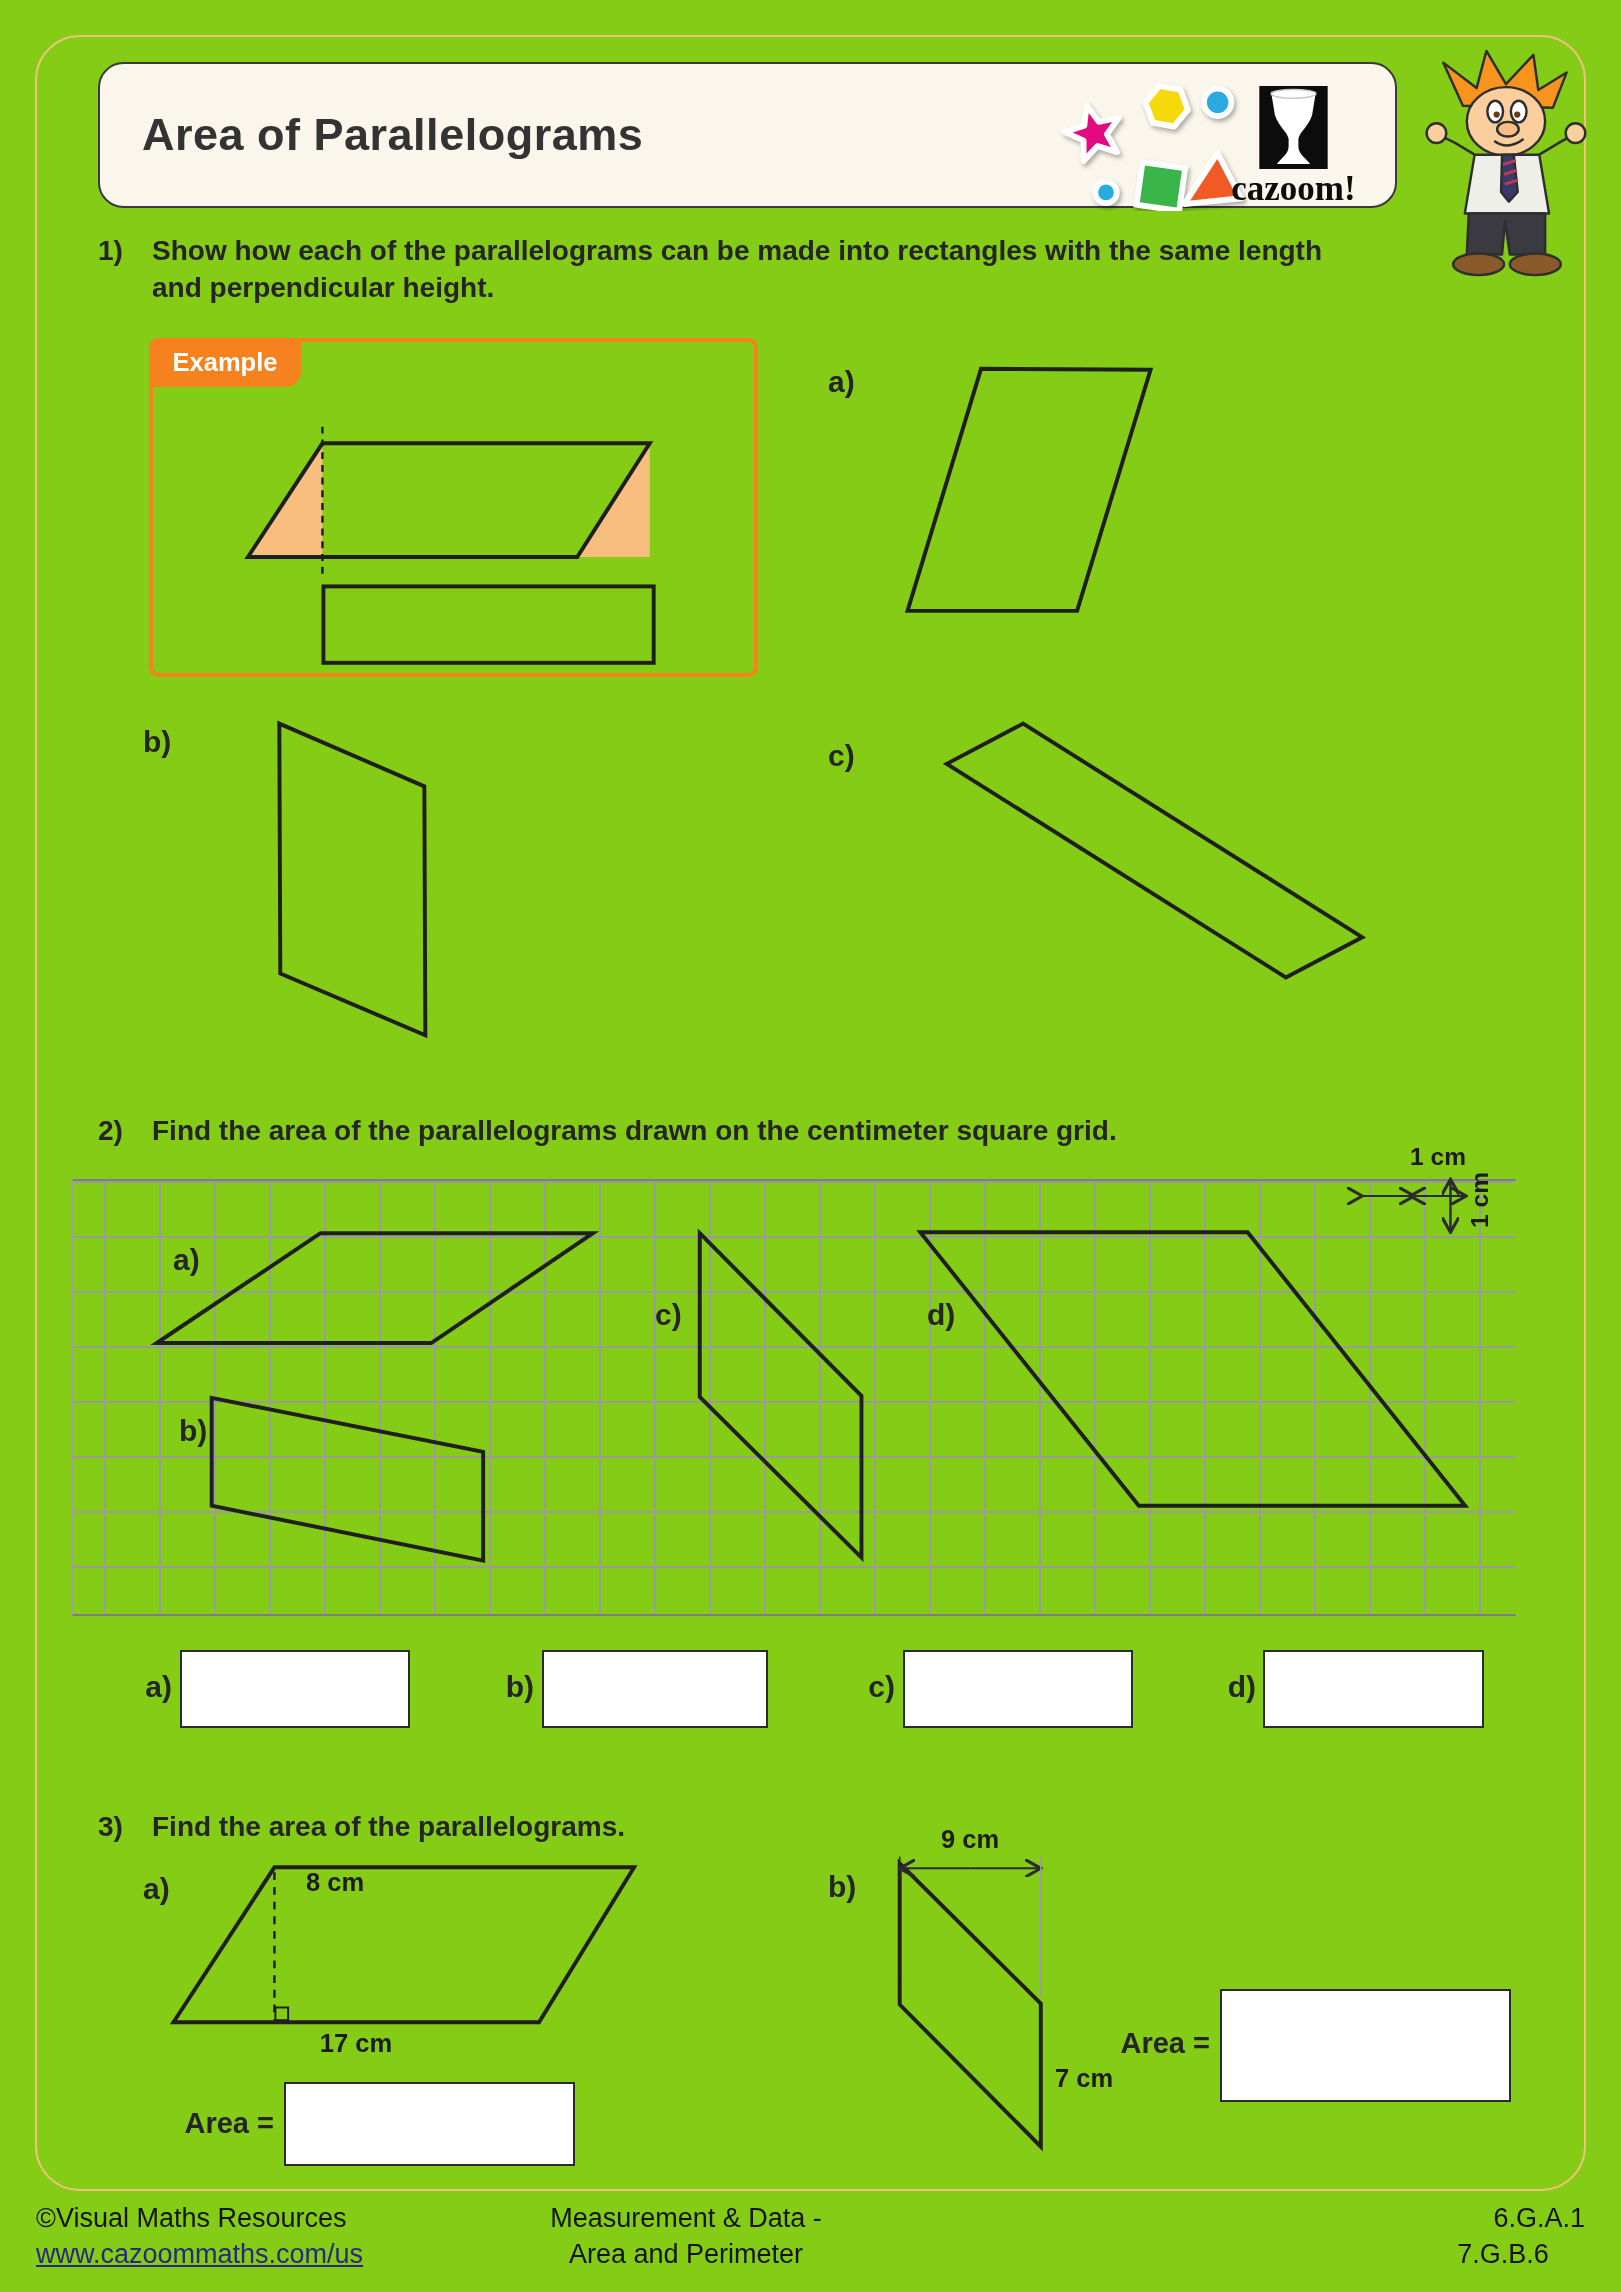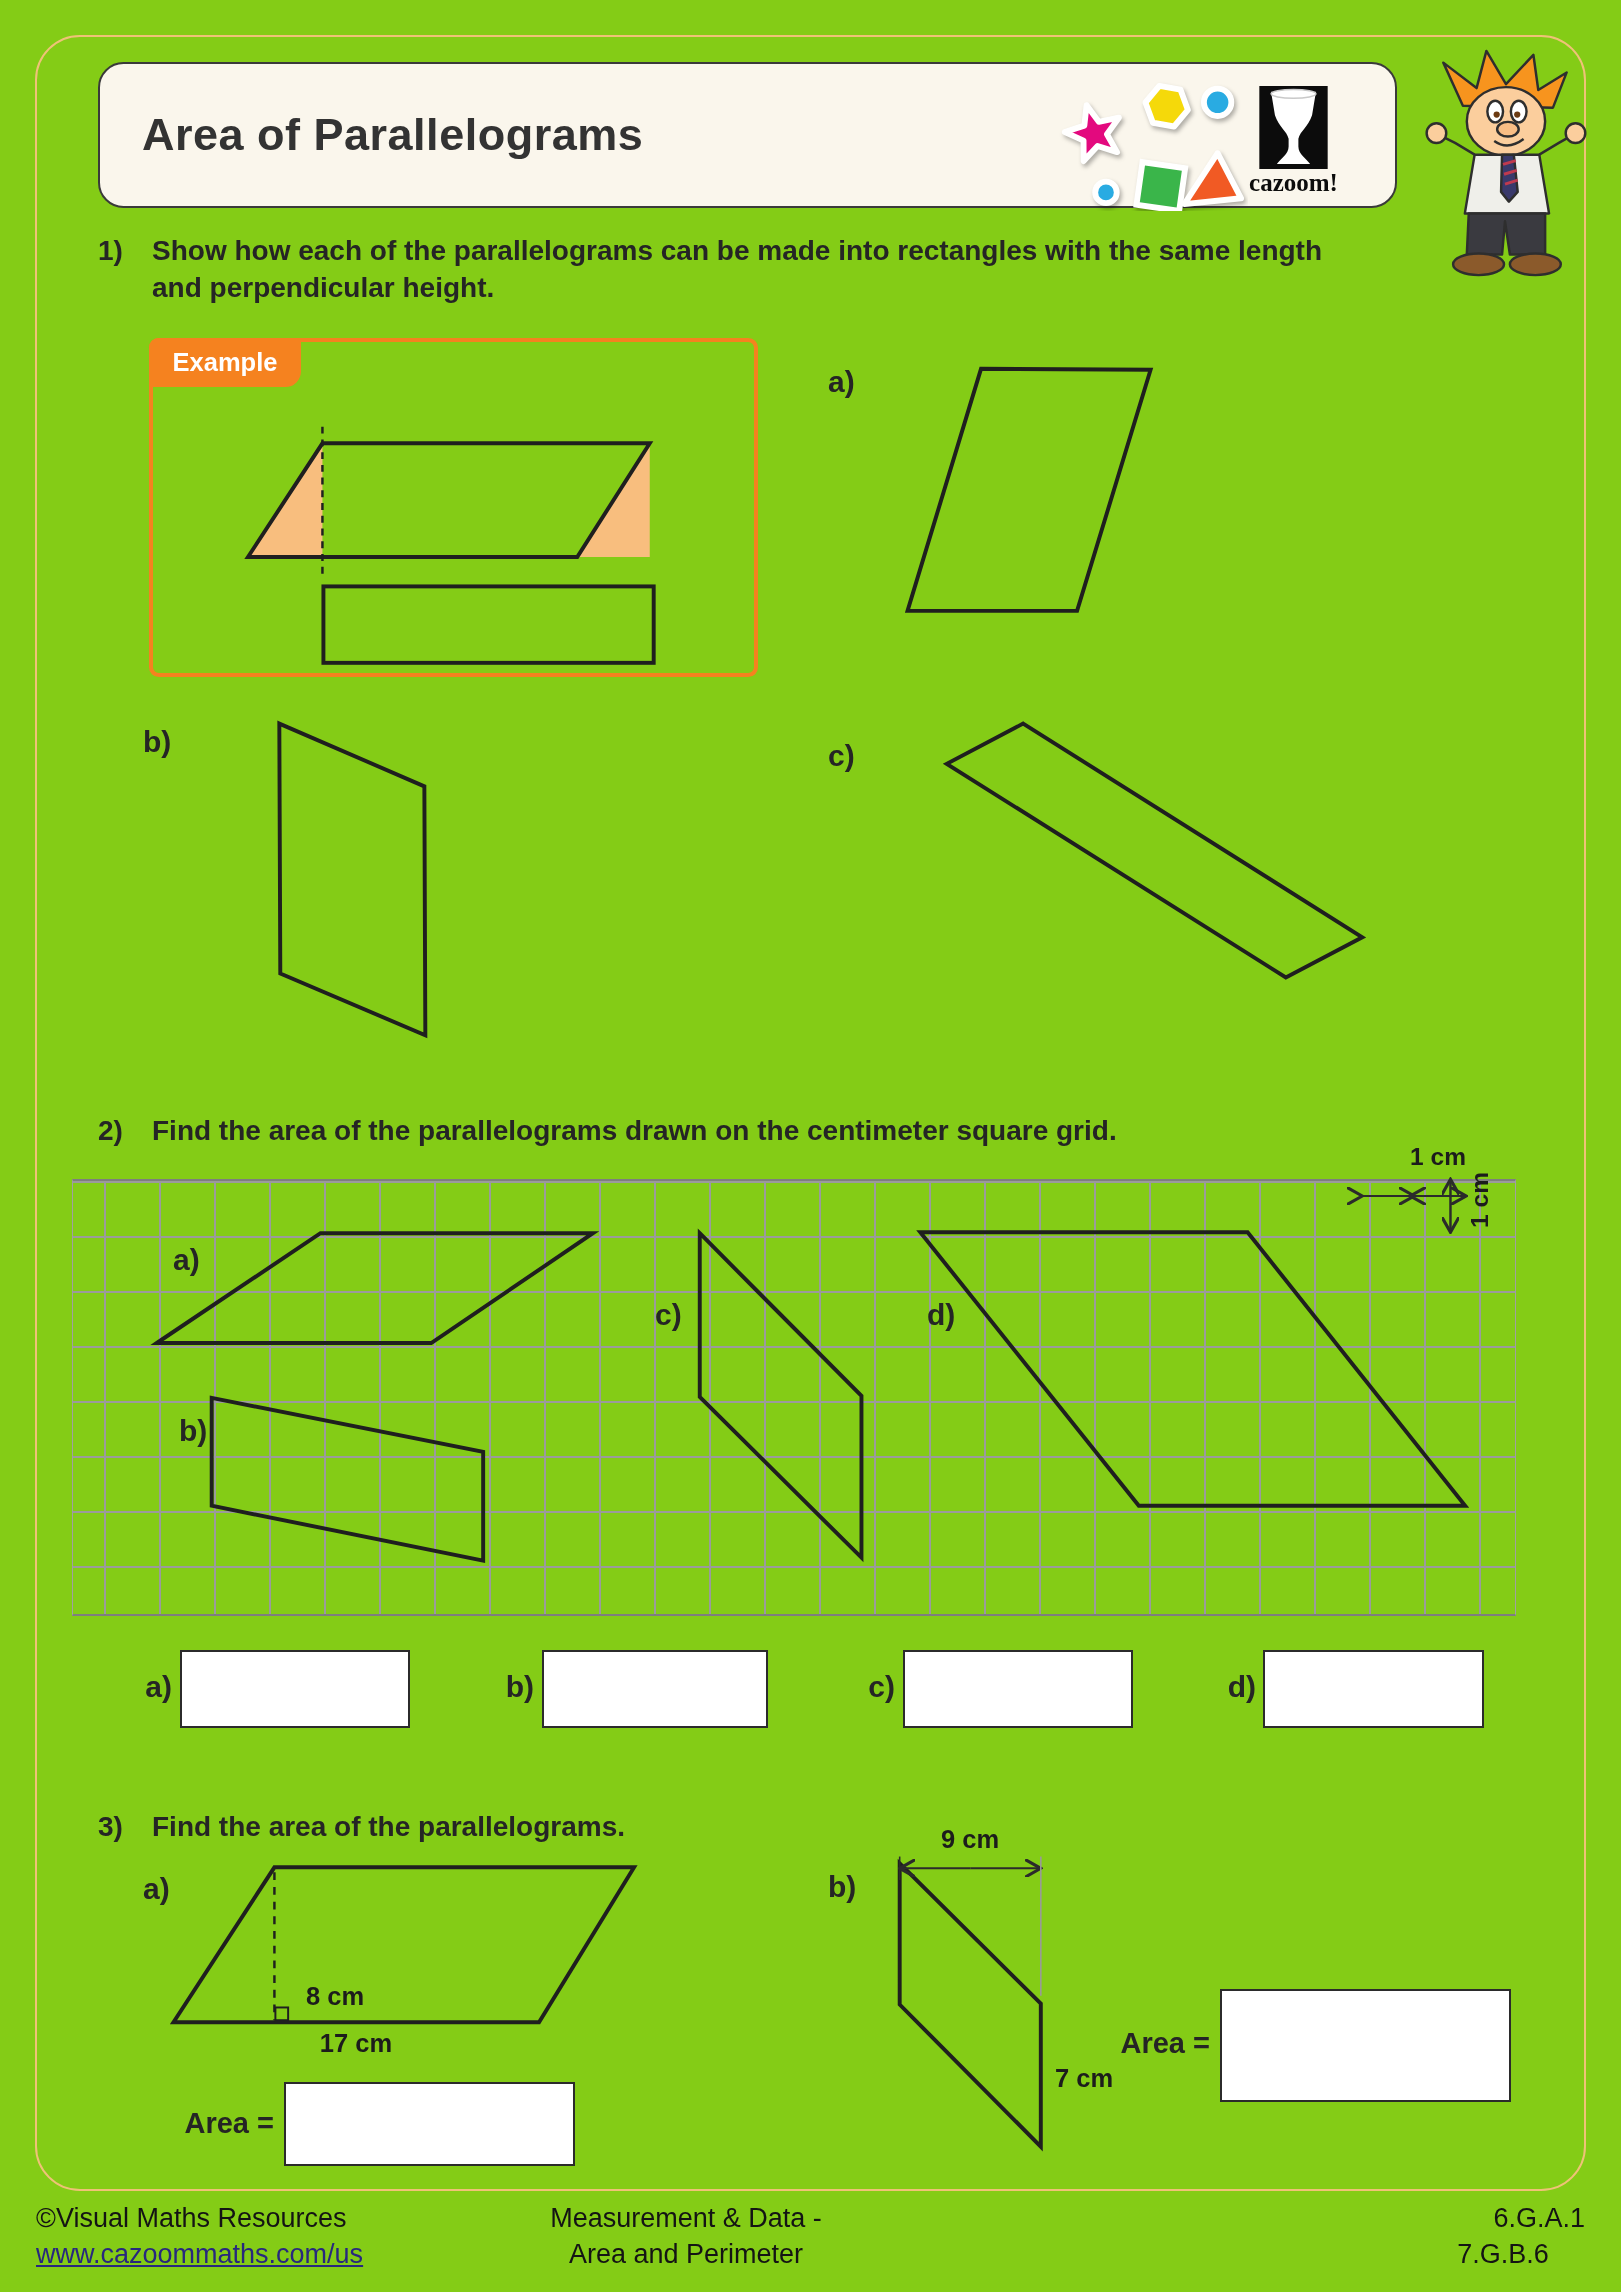--- a/index.html
+++ b/index.html
@@ -46,21 +46,21 @@
       <rect x="84" y="98" width="44" height="44" fill="#3AB54A" stroke="#fff" stroke-width="6" transform="rotate(8 106 120)"></rect>
       <polygon fill="#F15A24" stroke="#fff" stroke-width="6" stroke-linejoin="round" points="130,138 188,132 164,86"></polygon>
     </g>
   </svg>
 
   <svg class="abs" style="left:1259px;top:86px;" width="69" height="83" viewBox="0 0 70 85">
     <rect x="0" y="0" width="70" height="85" fill="#0c0c0c"></rect>
     <path fill="#ffffff" d="M12,6 H58 L54,30 C50,42 42,46 40,54 L40,62 C40,70 48,74 52,80 H18 C22,74 30,70 30,62 L30,54 C28,46 20,42 16,30 Z"></path>
     <ellipse cx="35" cy="8" rx="23" ry="4.5" fill="#fff" stroke="#c9c9c9" stroke-width="1.5"></ellipse>
   </svg>
-  <div class="abs" style="left:1230px;top:169px;width:127px;text-align:center;font-family:'Liberation Serif',serif;font-weight:bold;font-size:25px;color:#0c0c0c;">cazoom!</div>
+  <div class="abs" style="left:1230px;top:169px;width:127px;text-align:center;font-family:'Liberation Serif',serif;font-weight:bold;font-size:35px;color:#0c0c0c;">cazoom!</div>
 
   <svg class="abs" style="left:1404px;top:45px;" width="201" height="235" viewBox="0 0 205 240">
     <g stroke="#2e2e2e" stroke-width="2.5" stroke-linejoin="round">
       <path d="M60,62 L40,18 L74,44 L84,6 L104,40 L132,10 L137,46 L166,28 L152,64 Z" fill="#F7941E"></path>
       <ellipse cx="104" cy="78" rx="40" ry="35" fill="#FBCE9D"></ellipse>
       <ellipse cx="93" cy="68" rx="8" ry="11" fill="#ffffff"></ellipse>
       <ellipse cx="117" cy="68" rx="8" ry="11" fill="#ffffff"></ellipse>
       <circle cx="94.5" cy="71" r="3.2" fill="#6b3b12" stroke="none"></circle>
       <circle cx="115.5" cy="71" r="3.2" fill="#6b3b12" stroke="none"></circle>
       <ellipse cx="106" cy="86" rx="11" ry="7.5" fill="#F9BE85"></ellipse>
@@ -107,21 +107,21 @@
   <div class="abs ansbox" style="left:542px;top:1650px;width:226px;height:78px;"></div>
   <div class="abs plabel" style="left:841px;top:1670px;width:54px;text-align:right;">c)</div>
   <div class="abs ansbox" style="left:903px;top:1650px;width:230px;height:78px;"></div>
   <div class="abs plabel" style="left:1202px;top:1670px;width:54px;text-align:right;">d)</div>
   <div class="abs ansbox" style="left:1263px;top:1650px;width:221px;height:78px;"></div>
 
   <div class="abs qtext" style="left:98px;top:1808px;">3)</div>
   <div class="abs qtext" style="left:152px;top:1808px;">Find the area of the parallelograms.</div>
 
   <div class="abs plabel" style="left:143px;top:1872px;">a)</div>
-  <div class="abs dim" style="left:306px;top:1982px;">8 cm</div>
+  <div class="abs dim" style="left:306px;top:1868px;">8 cm</div>
   <div class="abs dim" style="left:307px;top:2029px;width:98px;text-align:center;">17 cm</div>
   <div class="abs b" style="left:147px;top:2107px;width:127px;text-align:right;font-size:29px;">Area =</div>
   <div class="abs ansbox" style="left:284px;top:2082px;width:291px;height:84px;"></div>
 
   <div class="abs plabel" style="left:828px;top:1870px;">b)</div>
   <div class="abs dim" style="left:921px;top:1825px;width:98px;text-align:center;">9 cm</div>
   <div class="abs dim" style="left:1055px;top:2064px;">7 cm</div>
   <div class="abs b" style="left:1083px;top:2027px;width:127px;text-align:right;font-size:29px;">Area =</div>
   <div class="abs ansbox" style="left:1220px;top:1989px;width:291px;height:113px;"></div>
 

